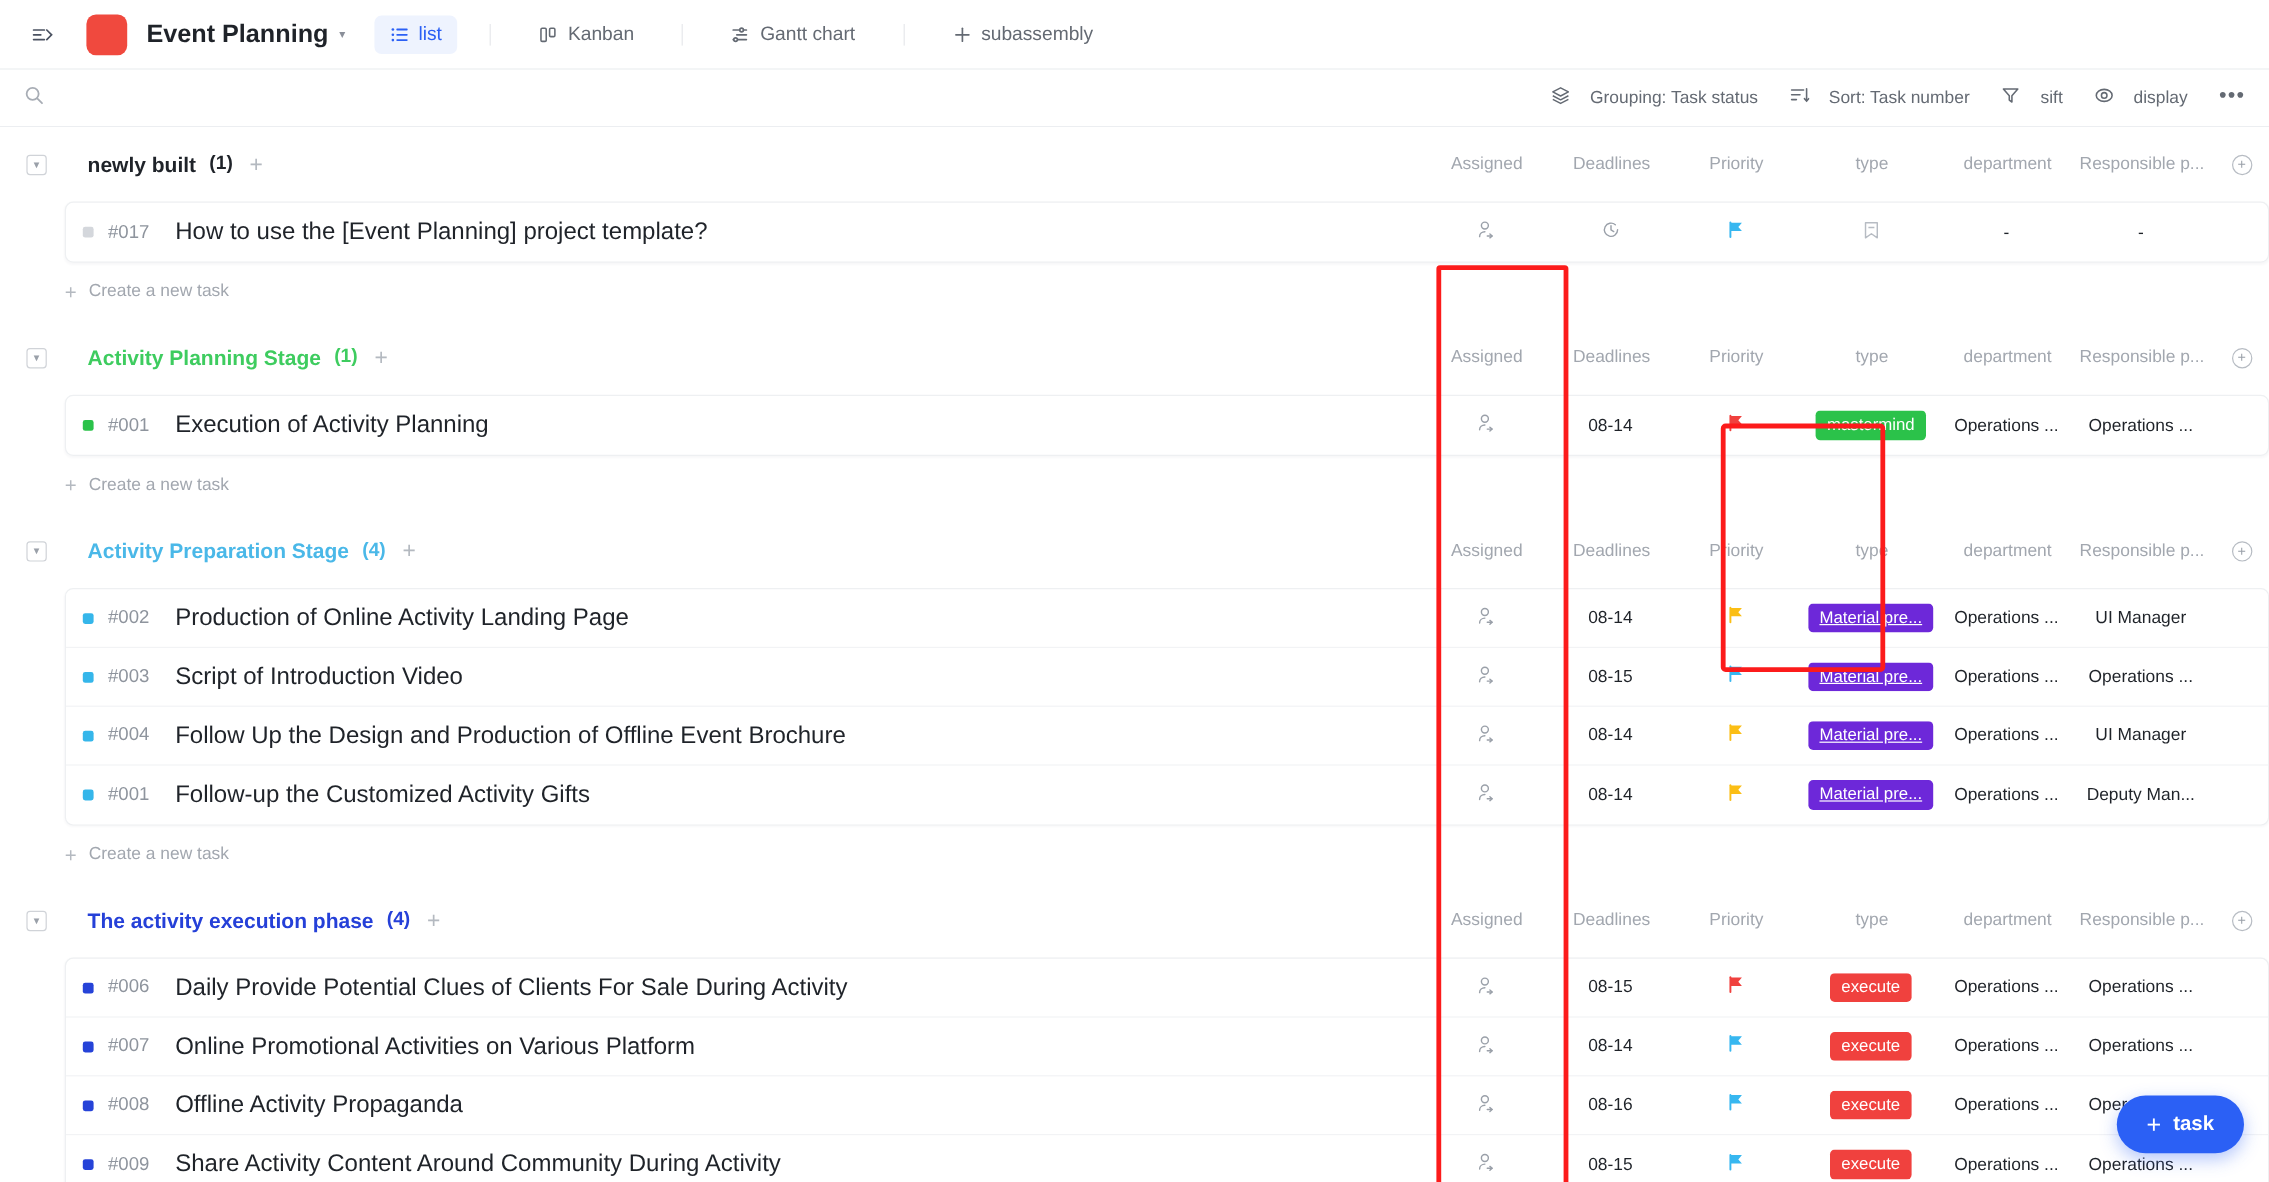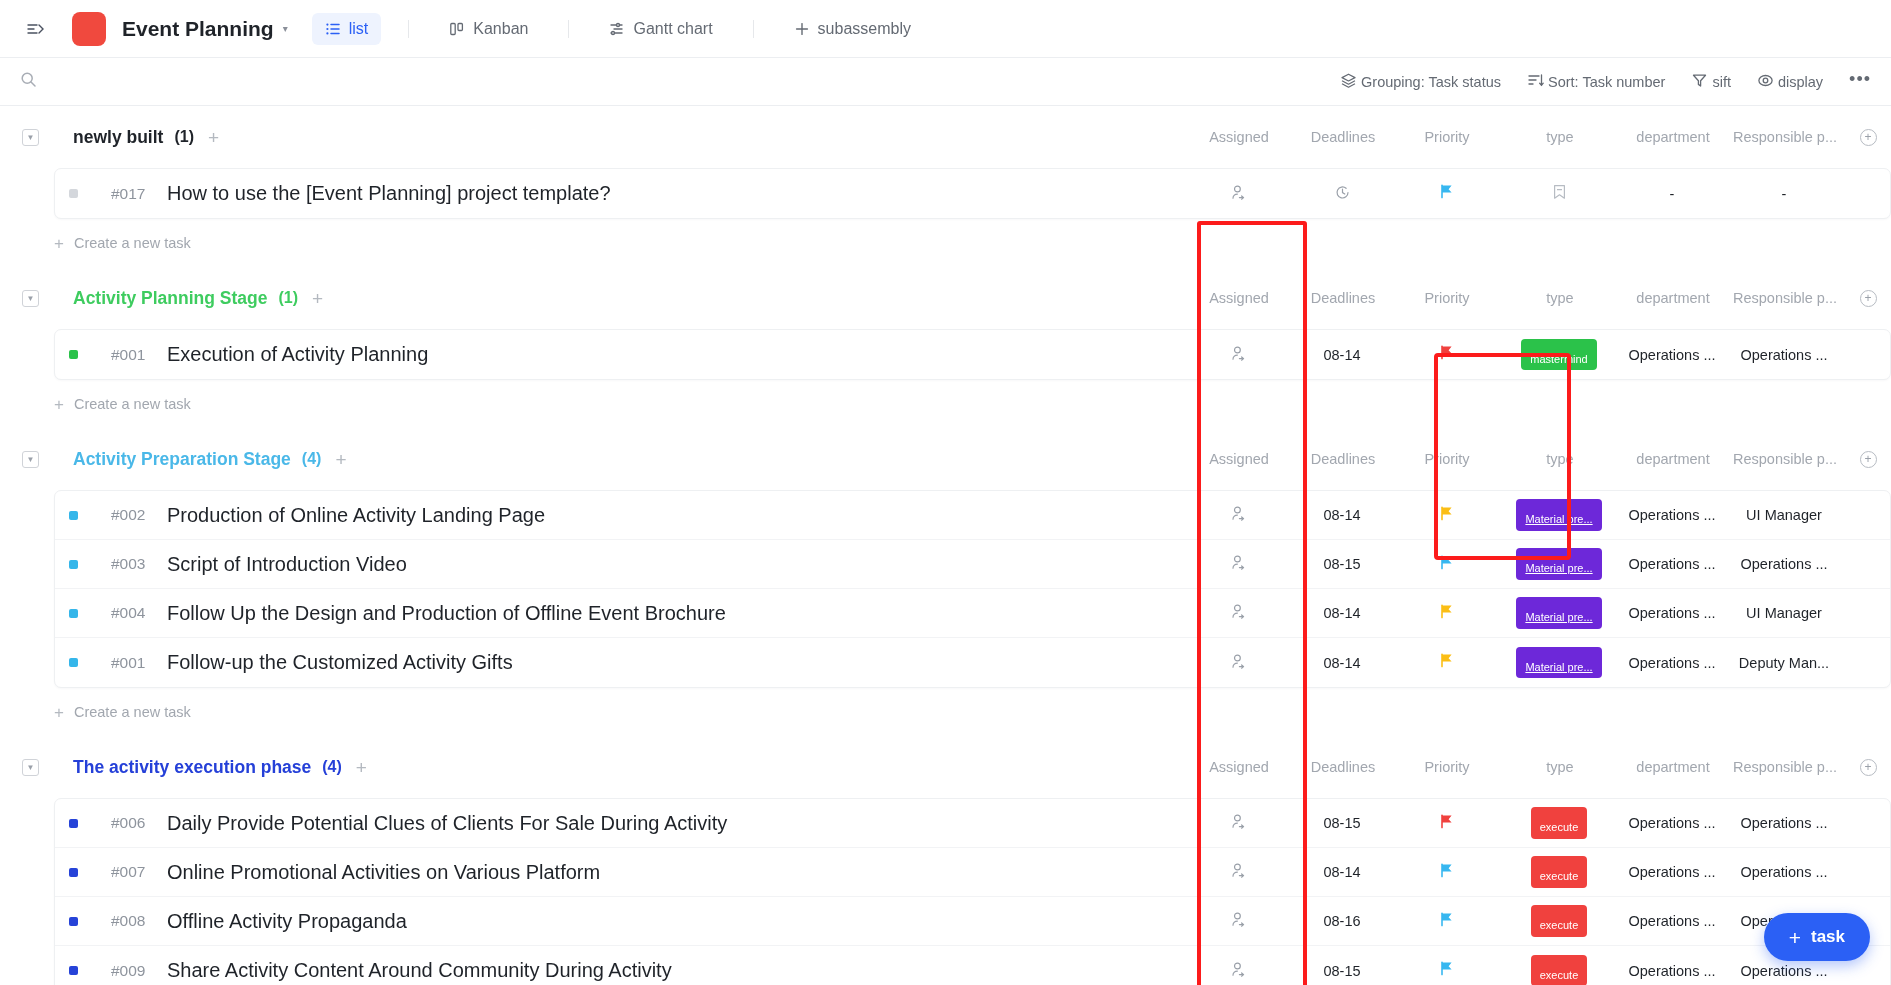--- a/index.html
+++ b/index.html
@@ -99,21 +99,21 @@
     font-family: "Liberation Sans", sans-serif;
     color: #1f2329;
     background: transparent;
     width: 420px;
   }
   .search-input::placeholder { color: #a8adb5; }
   .tools { display: flex; align-items: center; gap: 26px; }
   .tool {
     display: flex;
     align-items: center;
-    gap: 4px;
+    gap: 16px;
     font-size: 14.5px;
     color: #646a73;
     cursor: pointer;
     white-space: nowrap;
     text-align: right;
   }
   .dots-btn {
     color: #646a73;
     font-size: 18px;
     cursor: pointer;
@@ -224,21 +224,21 @@
   .row:last-child { border-bottom: none; }
   .row-dot {
     width: 9px; height: 9px;
     border-radius: 2px;
     margin-left: 14px;
     flex: none;
   }
   .row-id {
     font-size: 15.5px;
     color: #8e949d;
-    margin-left: 33px;
+    margin-left: 12px;
     width: 46px;
     flex: none;
   }
   .row-name {
     font-size: 20px;
     color: #1f2329;
     margin-left: 10px;
     white-space: nowrap;
     overflow: hidden;
     text-overflow: ellipsis;
@@ -256,23 +256,23 @@
     font-size: 14.5px;
     color: #1f2329;
     white-space: nowrap;
     overflow: hidden;
   }
 
   .assignee-icon { color: #9aa0a9; }
 
   .badge {
     display: inline-block;
-    padding: 14px 9px 4px;
+    padding: 3px 9px 4px;
     border-radius: 4px;
-    font-size: 11px;
+    font-size: 14px;
     color: #fff;
     max-width: 106px;
     overflow: hidden;
     text-overflow: ellipsis;
     white-space: nowrap;
     line-height: 1.25;
   }
   .badge-green  { background: #2bc24a; }
   .badge-blue   { background: #6d28d9; text-decoration: underline; }
   .badge-red    { background: #f0413e; }

